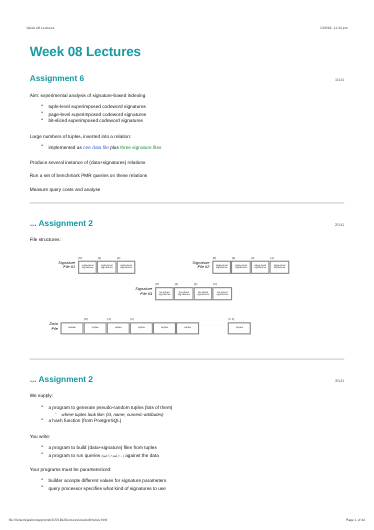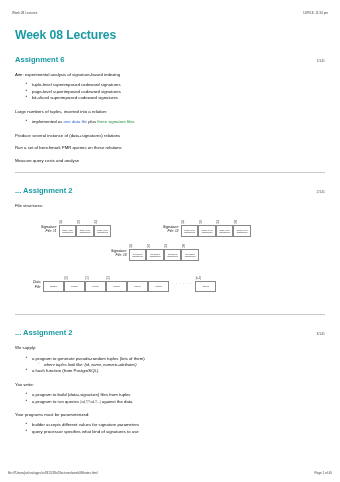--- a/index.html
+++ b/index.html
@@ -14,21 +14,21 @@
     color: #000000;
     overflow: hidden;
     position: relative;
   }
 
   .page {
     width: 340px;
     height: 482px;
     position: relative;
     box-sizing: border-box;
-    padding: 4px;
+    padding: 16px;
   }
 
   
   .print-header {
     display: flex;
     justify-content: space-between;
     align-items: baseline;
     padding: 7px 8px 0 8px;
     font-size: 3.1px;
     color: #444;

